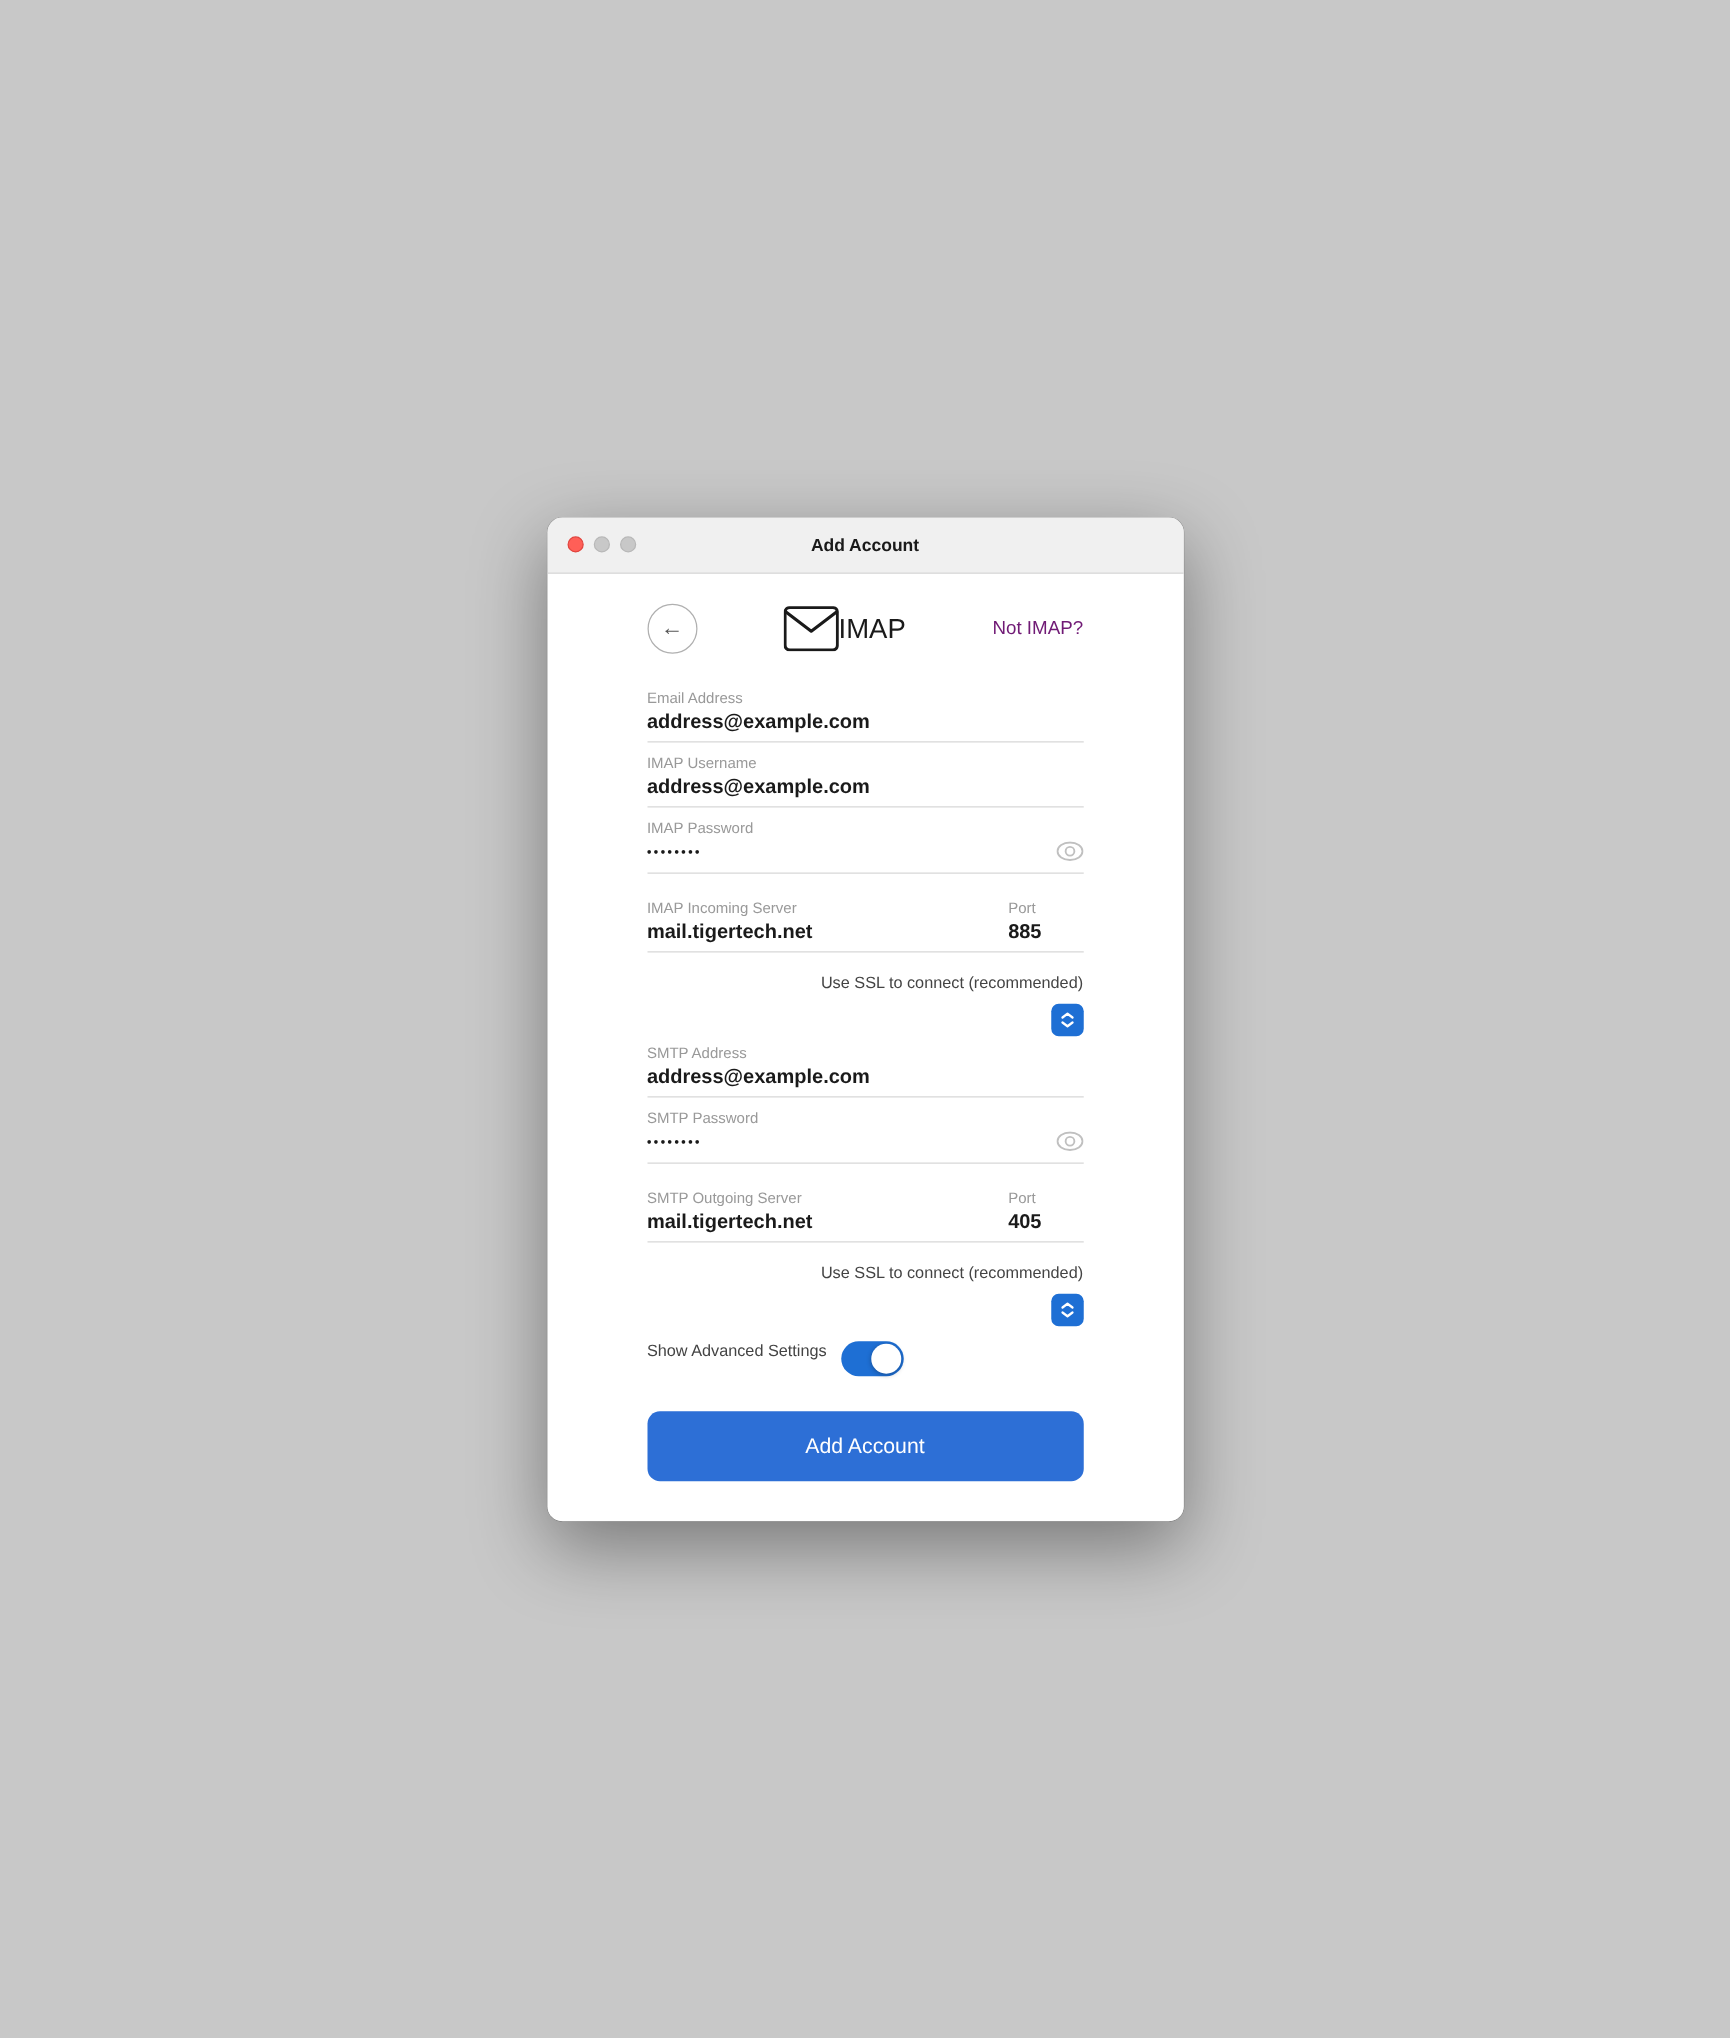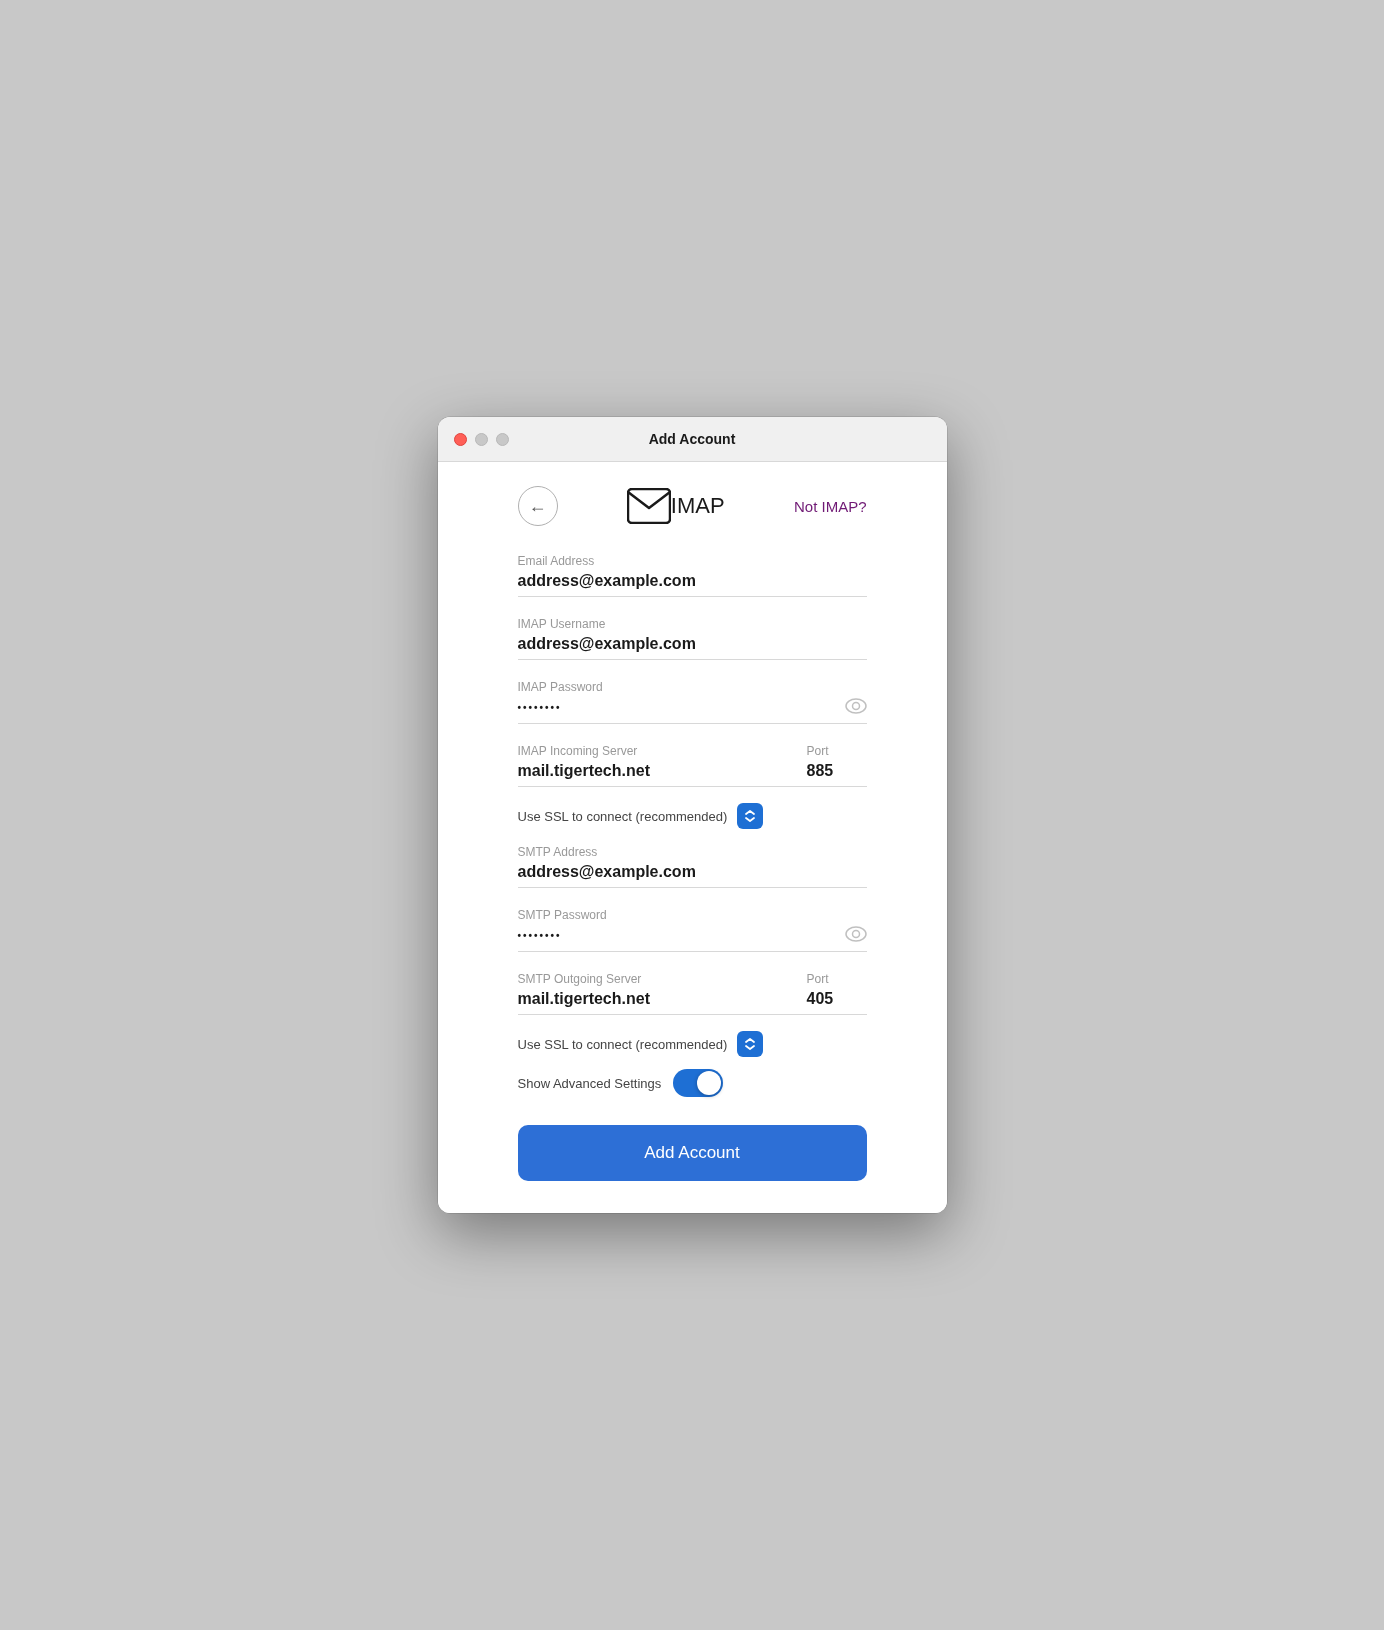--- a/index.html
+++ b/index.html
@@ -110,21 +110,21 @@
     }
 
     .field-group {
       margin-bottom: 0;
       padding-bottom: 4px;
     }
 
     .field-label {
       font-size: 12px;
       color: #999;
-      margin-top: 16px;
+      margin-top: 5px;
       margin-bottom: 4px;
     }
 
     .field-value {
       font-size: 16px;
       font-weight: 600;
       color: #1a1a1a;
       padding-bottom: 6px;
     }
 
@@ -178,23 +178,24 @@
 
     .port-value {
       font-size: 16px;
       font-weight: 600;
       color: #1a1a1a;
       padding-bottom: 6px;
     }
 
     .ssl-row {
       display: flex;
-      align-items: center;
+      align-items: flex-end;
       gap: 10px;
       margin: 12px 0 6px;
+      flex-direction: column;
     }
 
     .ssl-text {
       font-size: 13px;
       color: #444;
     }
 
     .ssl-dropdown {
       width: 26px;
       height: 26px;
@@ -207,21 +208,21 @@
     }
 
     .ssl-dropdown svg {
       width: 16px;
       height: 16px;
       fill: white;
     }
 
     .advanced-row {
       display: flex;
-      align-items: center;
+      align-items: flex-start;
       gap: 12px;
       margin-top: 12px;
     }
 
     .advanced-label {
       font-size: 13px;
       color: #444;
     }
 
     .toggle {

